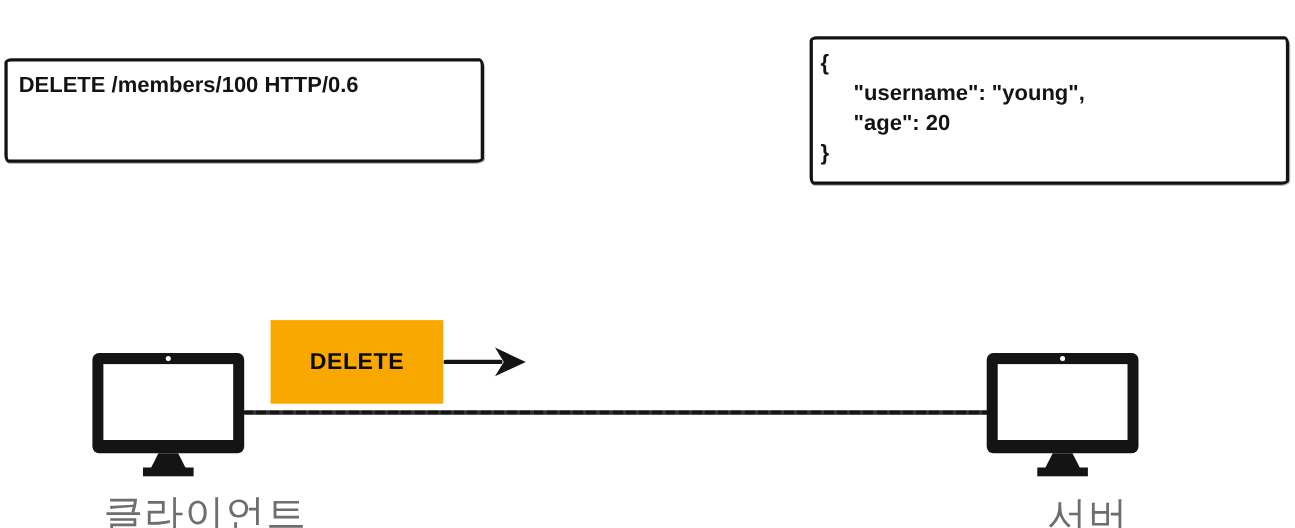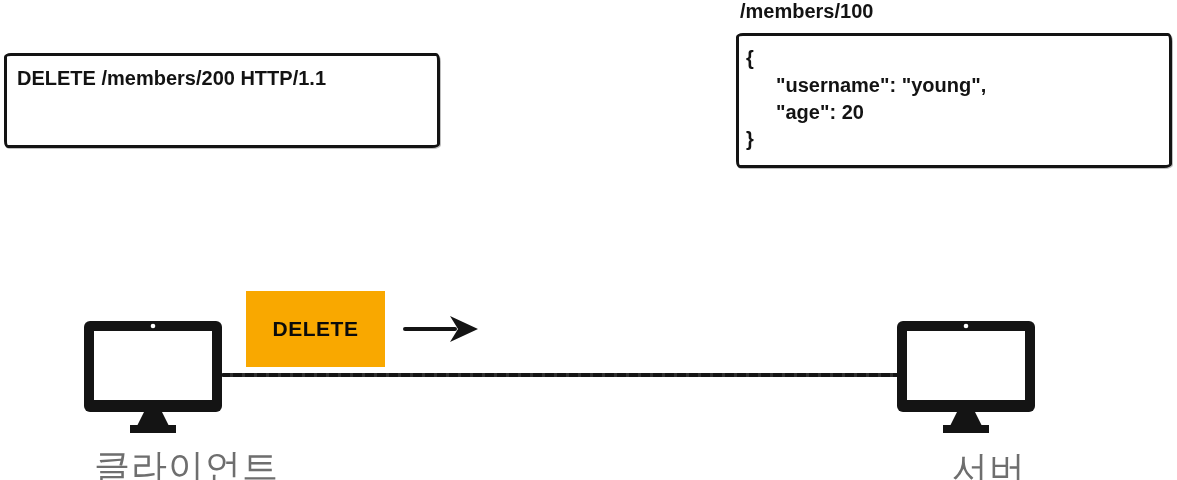--- a/index.html
+++ b/index.html
@@ -60,21 +60,21 @@
     height: 135px;
     padding: 9px 7px;
   }
   .response-box .code-line { line-height: 27px; }
   .response-box .indent { padding-left: 30px; }
 
   .method-badge {
     position: absolute;
     left: 246px;
     top: 291px;
-    width: 139px;
+    width: 157px;
     height: 76px;
     background: var(--accent-orange);
     display: flex;
     align-items: center;
     justify-content: center;
   }
   .method-badge span {
     font-weight: bold;
     font-size: 21px;
     letter-spacing: 0.5px;
@@ -117,24 +117,23 @@
   }
   .client-label { left: 94px;  top: 443px; }
   .server-label { left: 952px; top: 445px; }
 </style>
 </head>
 <body>
 
 <div class="canvas">
 
   <div class="sketch-box request-box">
-    <div class="code-line">DELETE /members/200 HTTP/1.1</div>
+    <div class="code-line">DELETE /members/100 HTTP/0.6</div>
   </div>
 
-  <div class="resource-label">/members/100</div>
 
   <div class="sketch-box response-box">
     <div class="code-line">{</div>
     <div class="code-line indent">"username": "young",</div>
     <div class="code-line indent">"age": 20</div>
     <div class="code-line">}</div>
   </div>
 
   <div class="method-badge">
     <span>DELETE</span>

